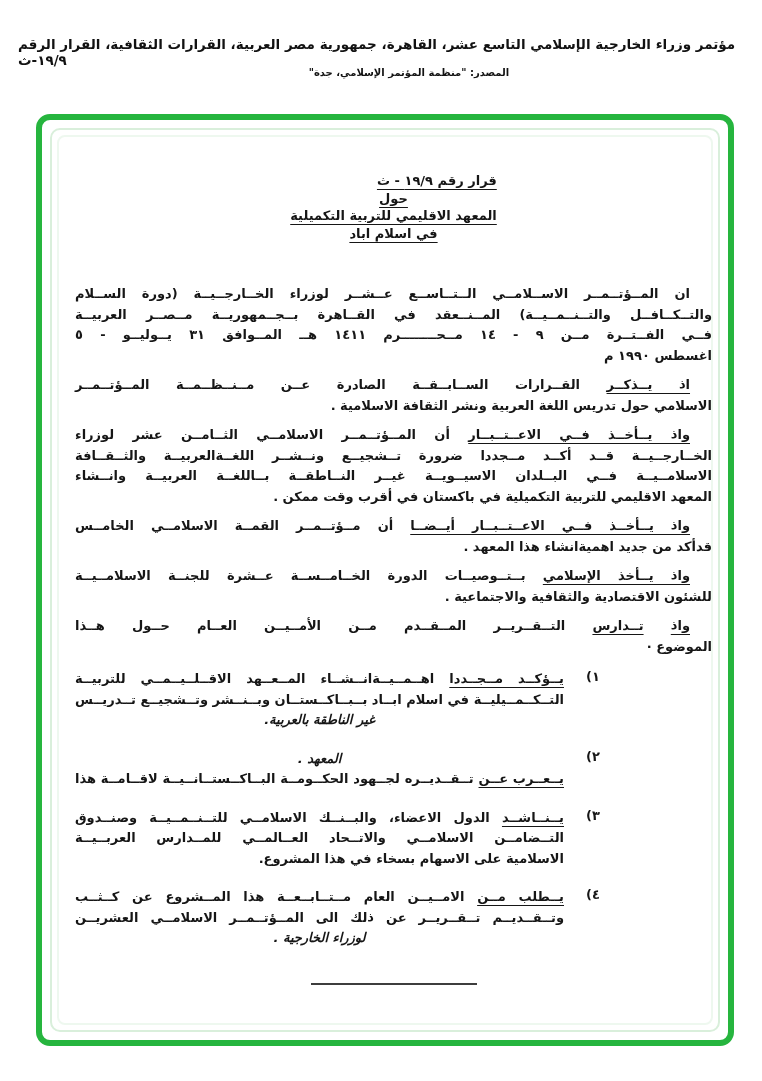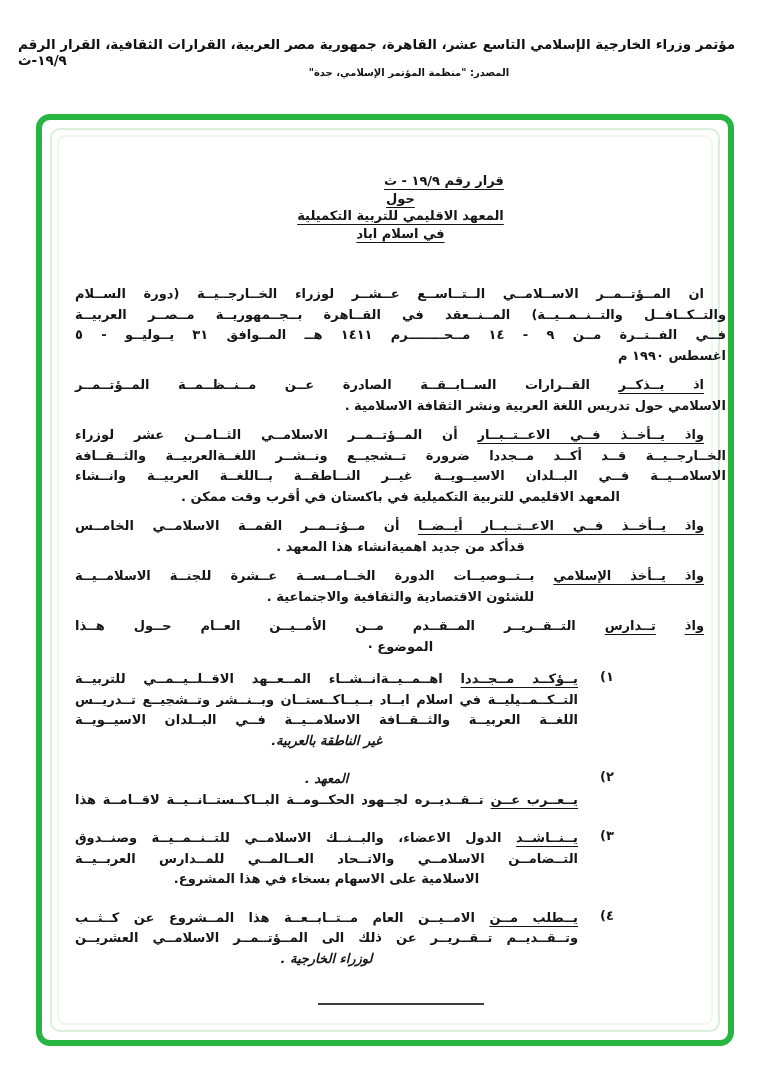--- a/index.html
+++ b/index.html
@@ -23,38 +23,38 @@
     position:absolute; left:36px; top:114px;
     width:686px; height:920px;
     border:6px solid #26b53e; border-radius:14px;
     background:#ffffff;
   }
   .inner1 { position:absolute; inset:8px;  border:2px solid #d9efdb; border-radius:10px; pointer-events:none; }
   .inner2 { position:absolute; inset:15px; border:2px solid #eef8ef; border-radius:8px;  pointer-events:none; }
   
   .doc {
     position:absolute; inset:0;
-    padding:52px 2px 0 33px;
+    padding:52px 16px 0 33px;
     direction:rtl; unicode-bidi:embed;
     font-size:13px; font-weight:bold; color:#161616;
   }
   .title-block {
     width:fit-content; margin:0 auto 42px auto;
     text-align:right; line-height:17.5px; font-size:13px;
   }
   .t-c { text-align:center; }
   .t-line > span {
     text-decoration:underline;
     text-decoration-thickness:1.4px; text-underline-offset:4px;
   }
   .para { margin-bottom:9px; }
   .ln { line-height:20.5px; min-height:20.5px; }
   .a-j { text-align:justify; text-align-last:justify; }
   .a-r { text-align:right; }
-  .a-l { text-align:center; }
+  .a-l { text-align:right; }
   .a-c { text-align:center;font-style:italic; }
   .ind { padding-right:22px; }
   .ul {
     text-decoration:underline;
     text-decoration-thickness:1.3px; text-underline-offset:4px;
   }
   .items { padding-right:112px; margin-top:12px; }
   .item { display:flex; gap:10px; margin-bottom:18px; }
   .item-num { flex:0 0 26px; text-align:right; }
   .item-body { flex:1; }
@@ -108,21 +108,20 @@
           <div class="ln a-j ind"><span class="ul">واذ</span><span> </span><span class="ul">تــدارس</span><span> التــقــريــر المــقــدم مــن الأمــيــن العــام حــول هــذا</span></div>
           <div class="ln a-l"><span>الموضوع ·</span></div>
         </div>
       </div>
     <div class="items" id="items">
         <div class="item">
           <div class="item-num">١)</div>
           <div class="item-body">
             <div class="ln a-j"><span class="ul">يــؤكــد مــجــددا</span><span> اهــمــيــةانــشــاء المــعــهد الاقــلــيــمــي للتربيــة</span></div>
             <div class="ln a-j"><span>التــكــمــيليــة في اسلام ابــاد بــبــاكــستــان وبــنــشر وتــشجيــع تــدريــس</span></div>
-            <div class="ln a-j"><span>اللغــة العربيــة والثــقــافة الاسلامــيــة فــي البــلدان الاسيــويــة</span></div>
             <div class="ln a-c"><span>غير الناطقة بالعربية.</span></div>
           </div>
         </div>
         <div class="item">
           <div class="item-num">٢)</div>
           <div class="item-body">
             <div class="ln a-c"><span>المعهد .</span></div>
             <div class="ln a-j"><span class="ul">يــعــرب عــن</span><span> تــقــديــره لجــهود الحكــومــة البــاكــستــانــيــة لاقــامــة هذا</span></div>
           </div>
         </div>

